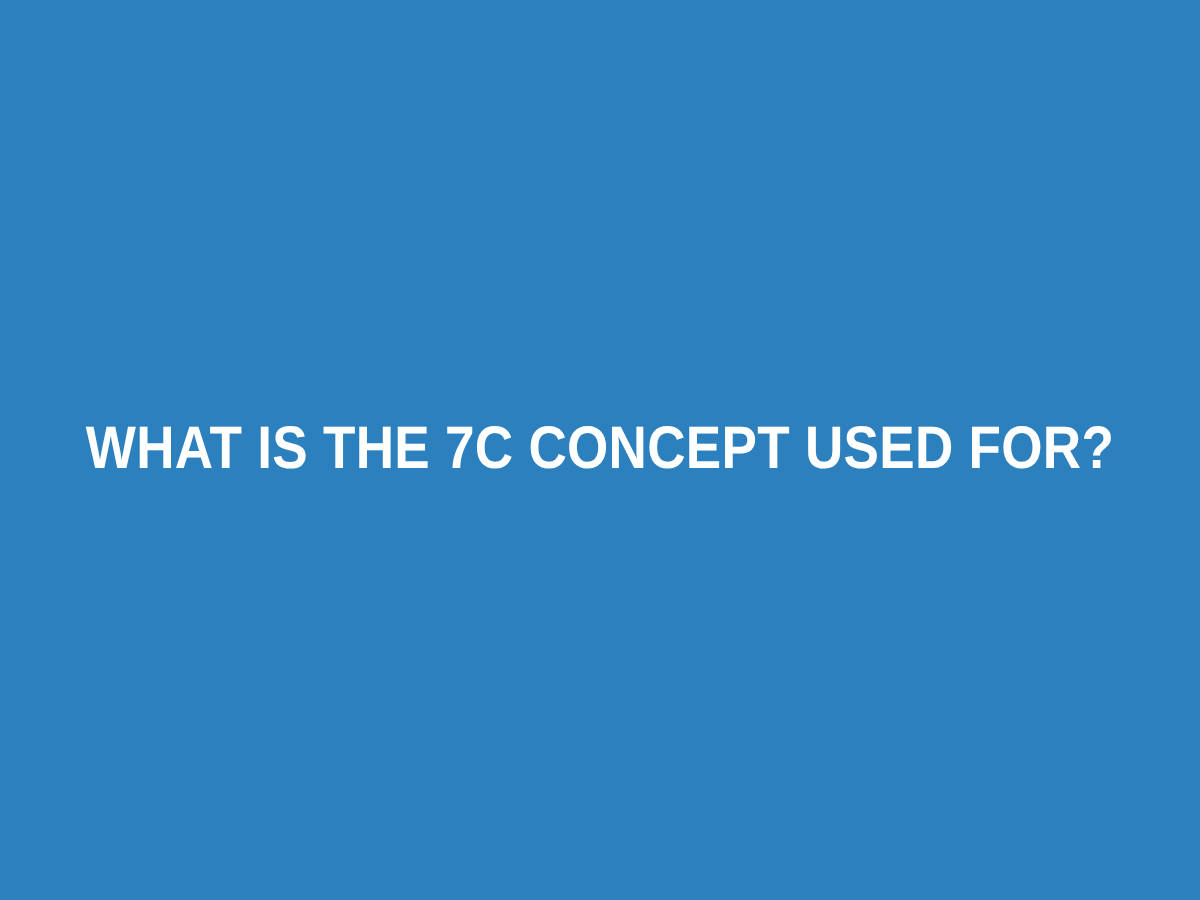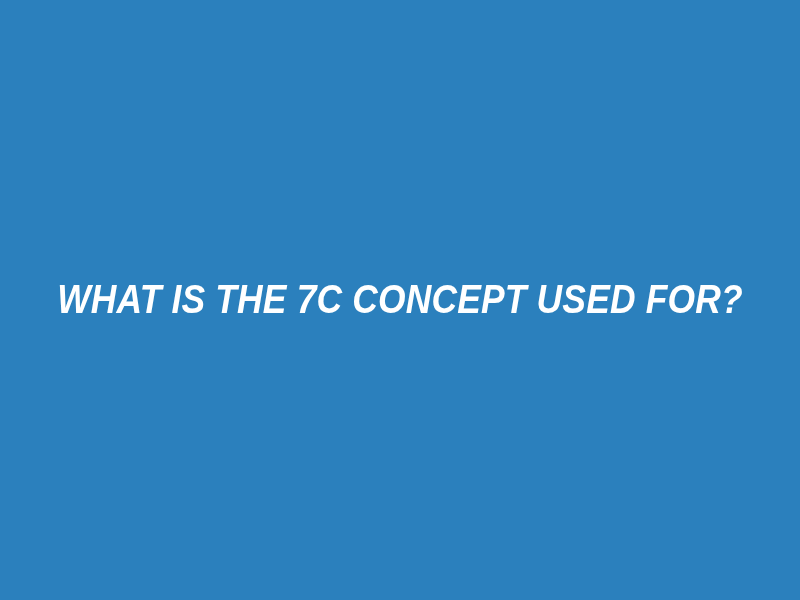--- a/index.html
+++ b/index.html
@@ -17,21 +17,20 @@
 
   #title-card {
     position: relative;
     width: 800px;
     height: 600px;
     box-sizing: border-box;
     display: flex;
     align-items: center;
     justify-content: center;
     background: #2B80BD;
-    font-style: italic;
   }
 
   #headline {
     display: block;
     width: 100%;
     text-align: center;
     color: #FFFFFF;
     font-family: "Liberation Sans", sans-serif;
     font-weight: 700;
     font-size: 40px;

